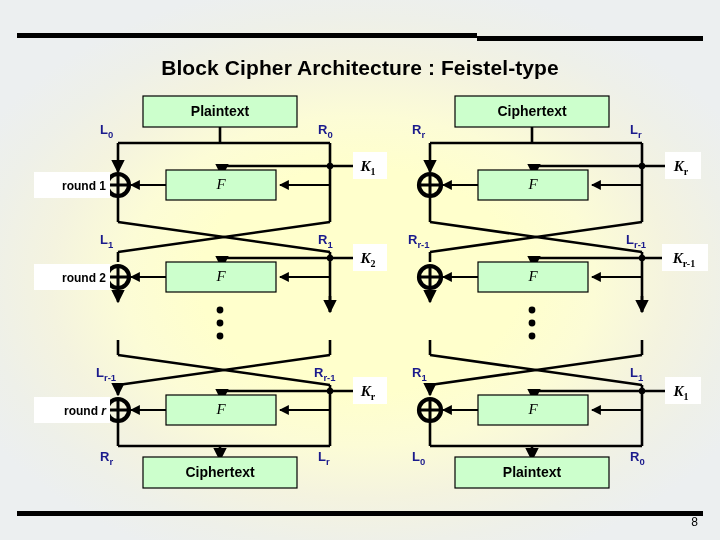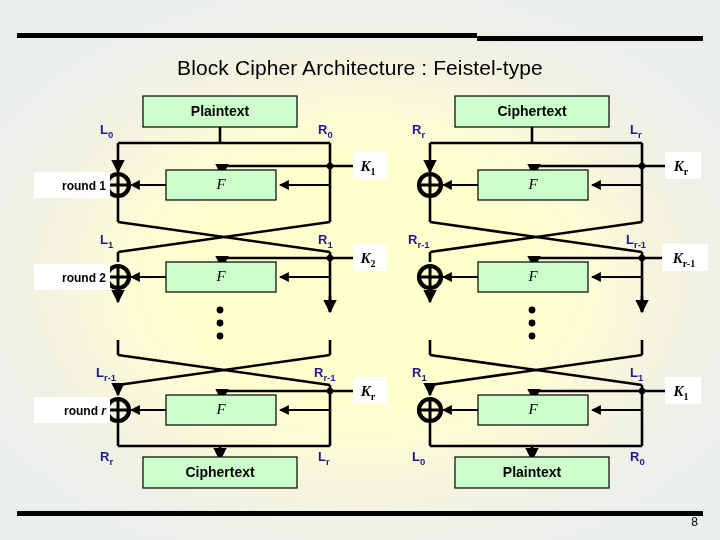--- a/index.html
+++ b/index.html
@@ -38,21 +38,21 @@
   .rule-bottom     { left: 17px;  top: 511px; width: 686px; height: 5px; }
 
   
   #title {
     position: absolute;
     left: 0;
     top: 56px;
     width: 720px;
     text-align: center;
     font-size: 21px;
-    font-weight: normal;
+    font-weight: bold;
     color: #000000;
     letter-spacing: 0.1px;
     white-space: nowrap;
   }
 
   
   #page-number {
     position: absolute;
     right: 22px;
     top: 515px;

